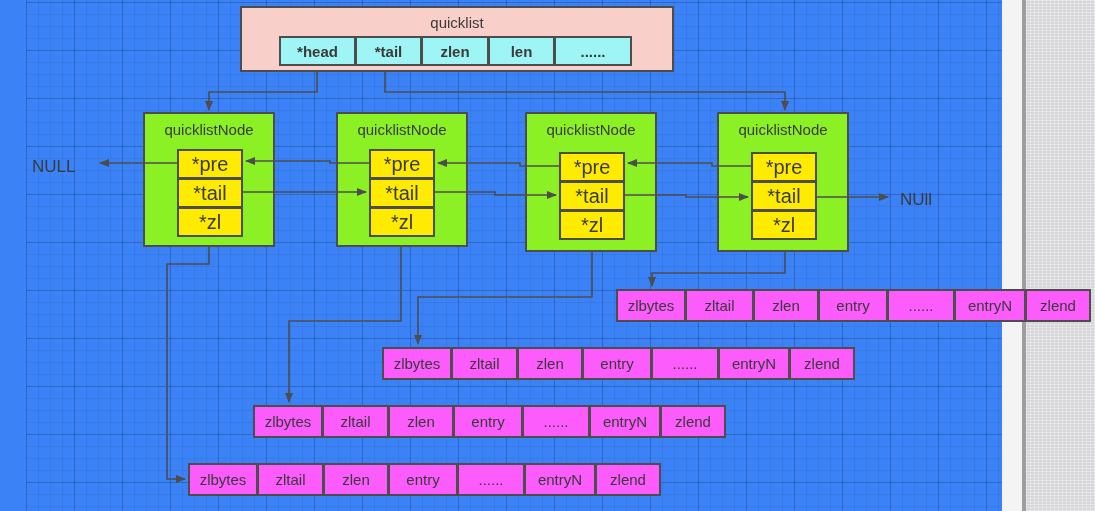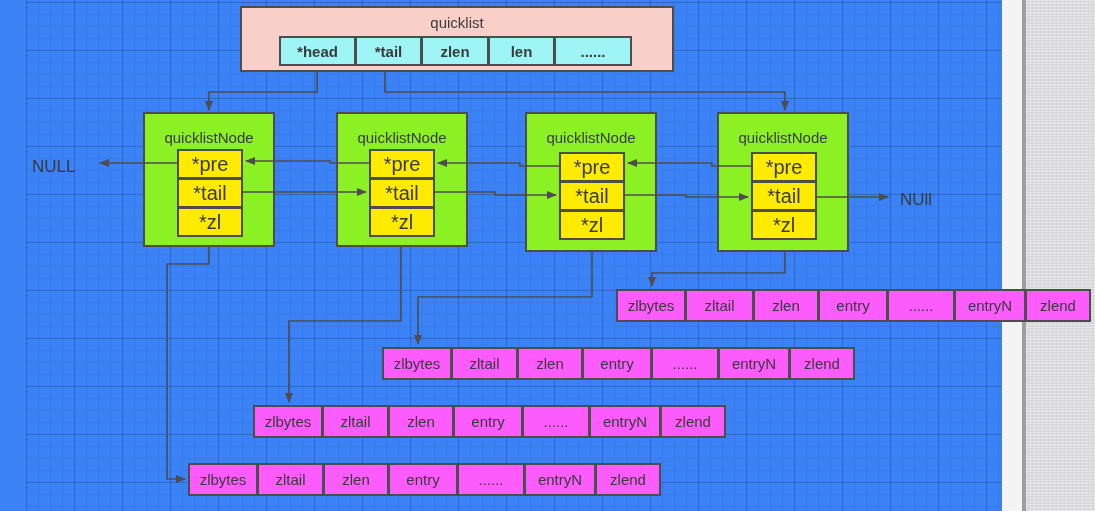--- a/index.html
+++ b/index.html
@@ -38,21 +38,21 @@
 
   
   .quicklist{background:#f9cfc9;}
   .ql-title{position:absolute;left:0;top:0;width:100%;height:28px;
             display:flex;align-items:center;justify-content:center;font-size:15px;color:#3a3a3a;}
   .ql-cell{background:#9ff5f5;font-size:15px;font-weight:bold;}
 
   
   .qnode{background:#8cf124;}
   .qn-title{position:absolute;left:0;top:0;width:100%;height:30px;
-            display:flex;align-items:center;justify-content:center;font-size:15px;color:#3a3a3a;margin-top:8px;}
+            display:flex;align-items:center;justify-content:center;font-size:15px;color:#3a3a3a;}
   .qn-field{background:#ffeb00;font-size:20px;}
 
   
   .zl-cell{background:#fb5cfb;font-size:15px;}
 
   .plainlabel{position:absolute;font-size:17px;color:#3a3a3a;white-space:nowrap;}
 </style>
 </head>
 <body>
 

